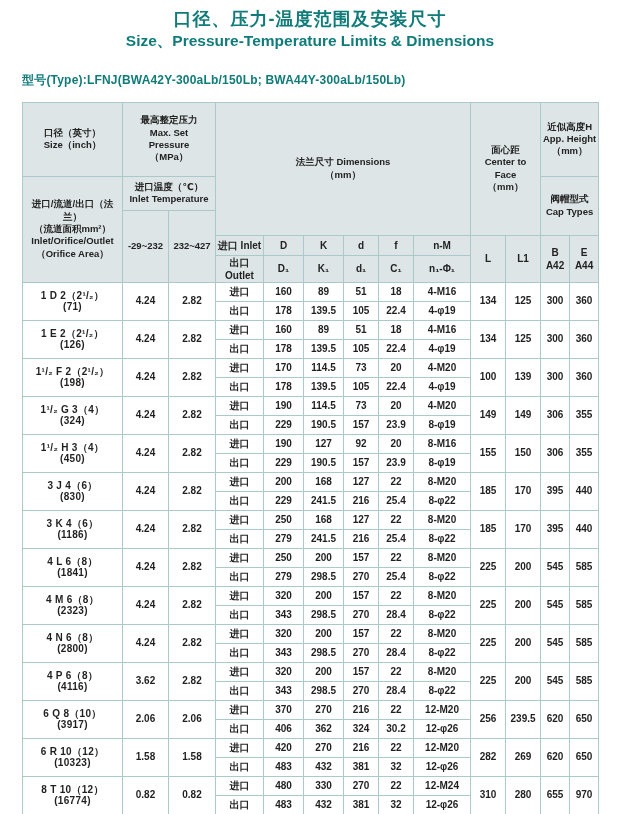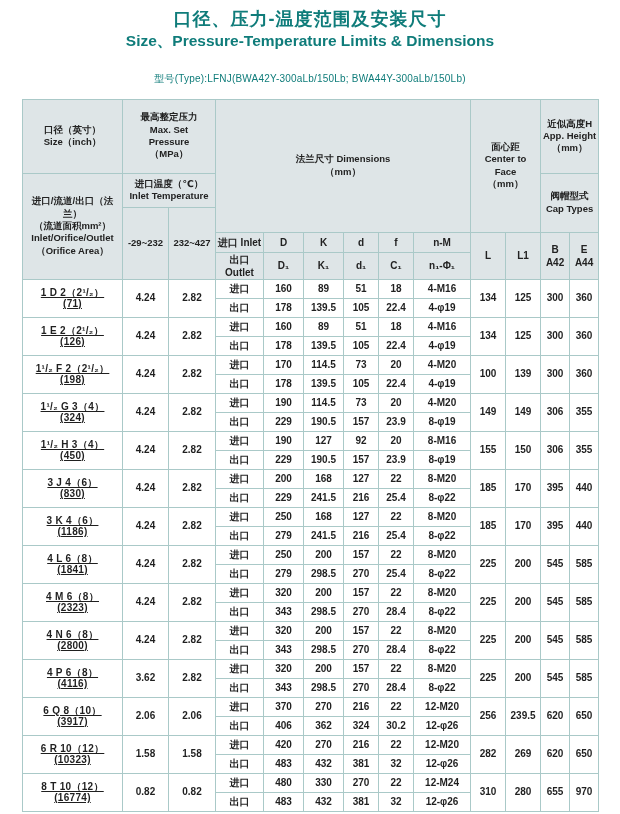--- a/index.html
+++ b/index.html
@@ -1,21 +1,21 @@
 <!DOCTYPE html>
 <html><head>
 <meta charset="utf-8">
 <style>
   html,body{margin:0;padding:0;background:#ffffff;width:620px;height:814px;overflow:hidden;}
   body{font-family:"Liberation Sans","DejaVu Sans",sans-serif;color:#1f1f1f;}
   .page{width:576px;margin:0 auto;padding-top:8px;}
   .title-block{text-align:center;color:#0f7c7a;font-weight:bold;}
   .title-zh{font-size:18px;letter-spacing:1px;line-height:1.25;}
   .title-en{font-size:15.5px;line-height:1.3;}
-  .type-line{color:#0f7c7a;font-weight:normal;font-size:10px;margin:21px 0 13px 0;letter-spacing:0.2px;text-align:center;}
+  .type-line{color:#0f7c7a;font-weight:bold;font-size:12px;margin:21px 0 13px 0;letter-spacing:0.2px;}
   table.spec{border-collapse:collapse;table-layout:fixed;width:576px;}
   .spec th,.spec td{
     border:1px solid #aac9c8;
     font-weight:bold;
     text-align:center;
     vertical-align:middle;
     padding:0;
     overflow:hidden;
   }
   .spec thead th{
@@ -33,21 +33,21 @@
   .spec thead tr.hr4 th,.spec thead tr.hr5 th{font-size:10px;}
   .spec tbody td{
     background:#ffffff;
     font-size:10px;
     height:18px;
     line-height:1.15;
     white-space:pre-line;
   }
   .spec tbody tr.r-b td{border-top-color:#d3dbdc;}
   .spec tbody tr.r-a td{border-top-color:#9dc2c1;}
-  .spec td.size-cell{font-size:10px;letter-spacing:0.3px;text-decoration:underline;}
+  .spec td.size-cell{font-size:10px;letter-spacing:0.3px;}
   .spec td.io-cell{font-size:10px;}
 </style>
 </head>
 <body>
 
 <div class="page">
 
   <div class="title-block">
     <div class="title-zh">口径、压力-温度范围及安装尺寸</div>
     <div class="title-en">Size、Pressure-Temperature Limits &amp; Dimensions</div>

